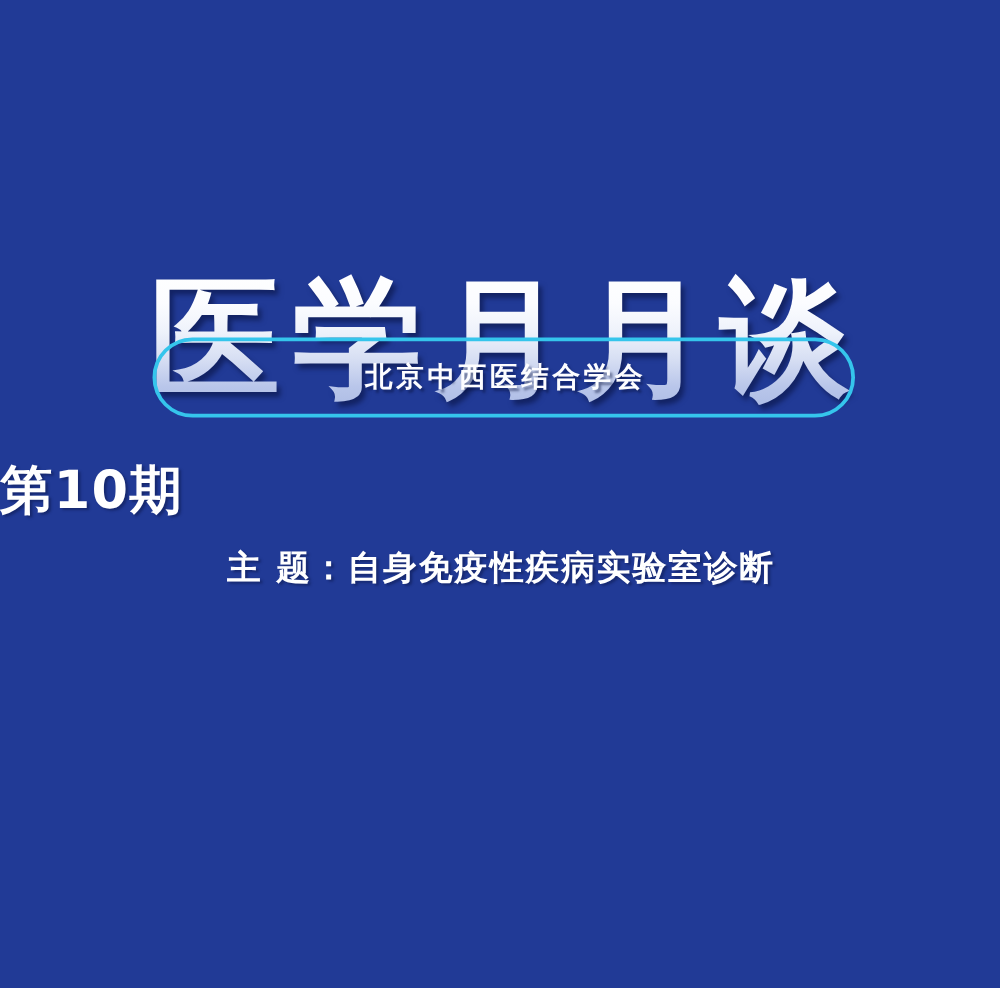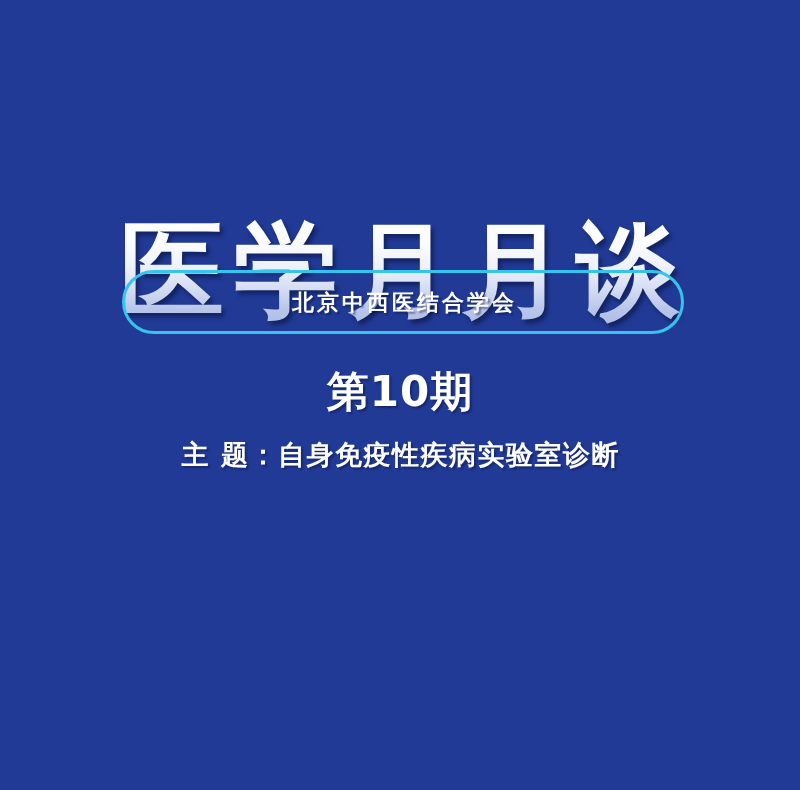--- a/index.html
+++ b/index.html
@@ -87,21 +87,20 @@
     white-space: nowrap;
     text-shadow: 2px 2px 2px rgba(8, 18, 62, 0.5);
   }
 
   
   .issue {
     position: absolute;
     left: 0;
     top: 368px;
     width: 800px;
-    text-align: center;
     font-family: "DejaVu Sans", "Liberation Sans", sans-serif;
     font-weight: 700;
     font-size: 42px;
     line-height: 48px;
     letter-spacing: 1px;
     color: #ffffff;
     white-space: nowrap;
     text-shadow: 2px 2px 2px rgba(8, 18, 62, 0.45);
   }
 

